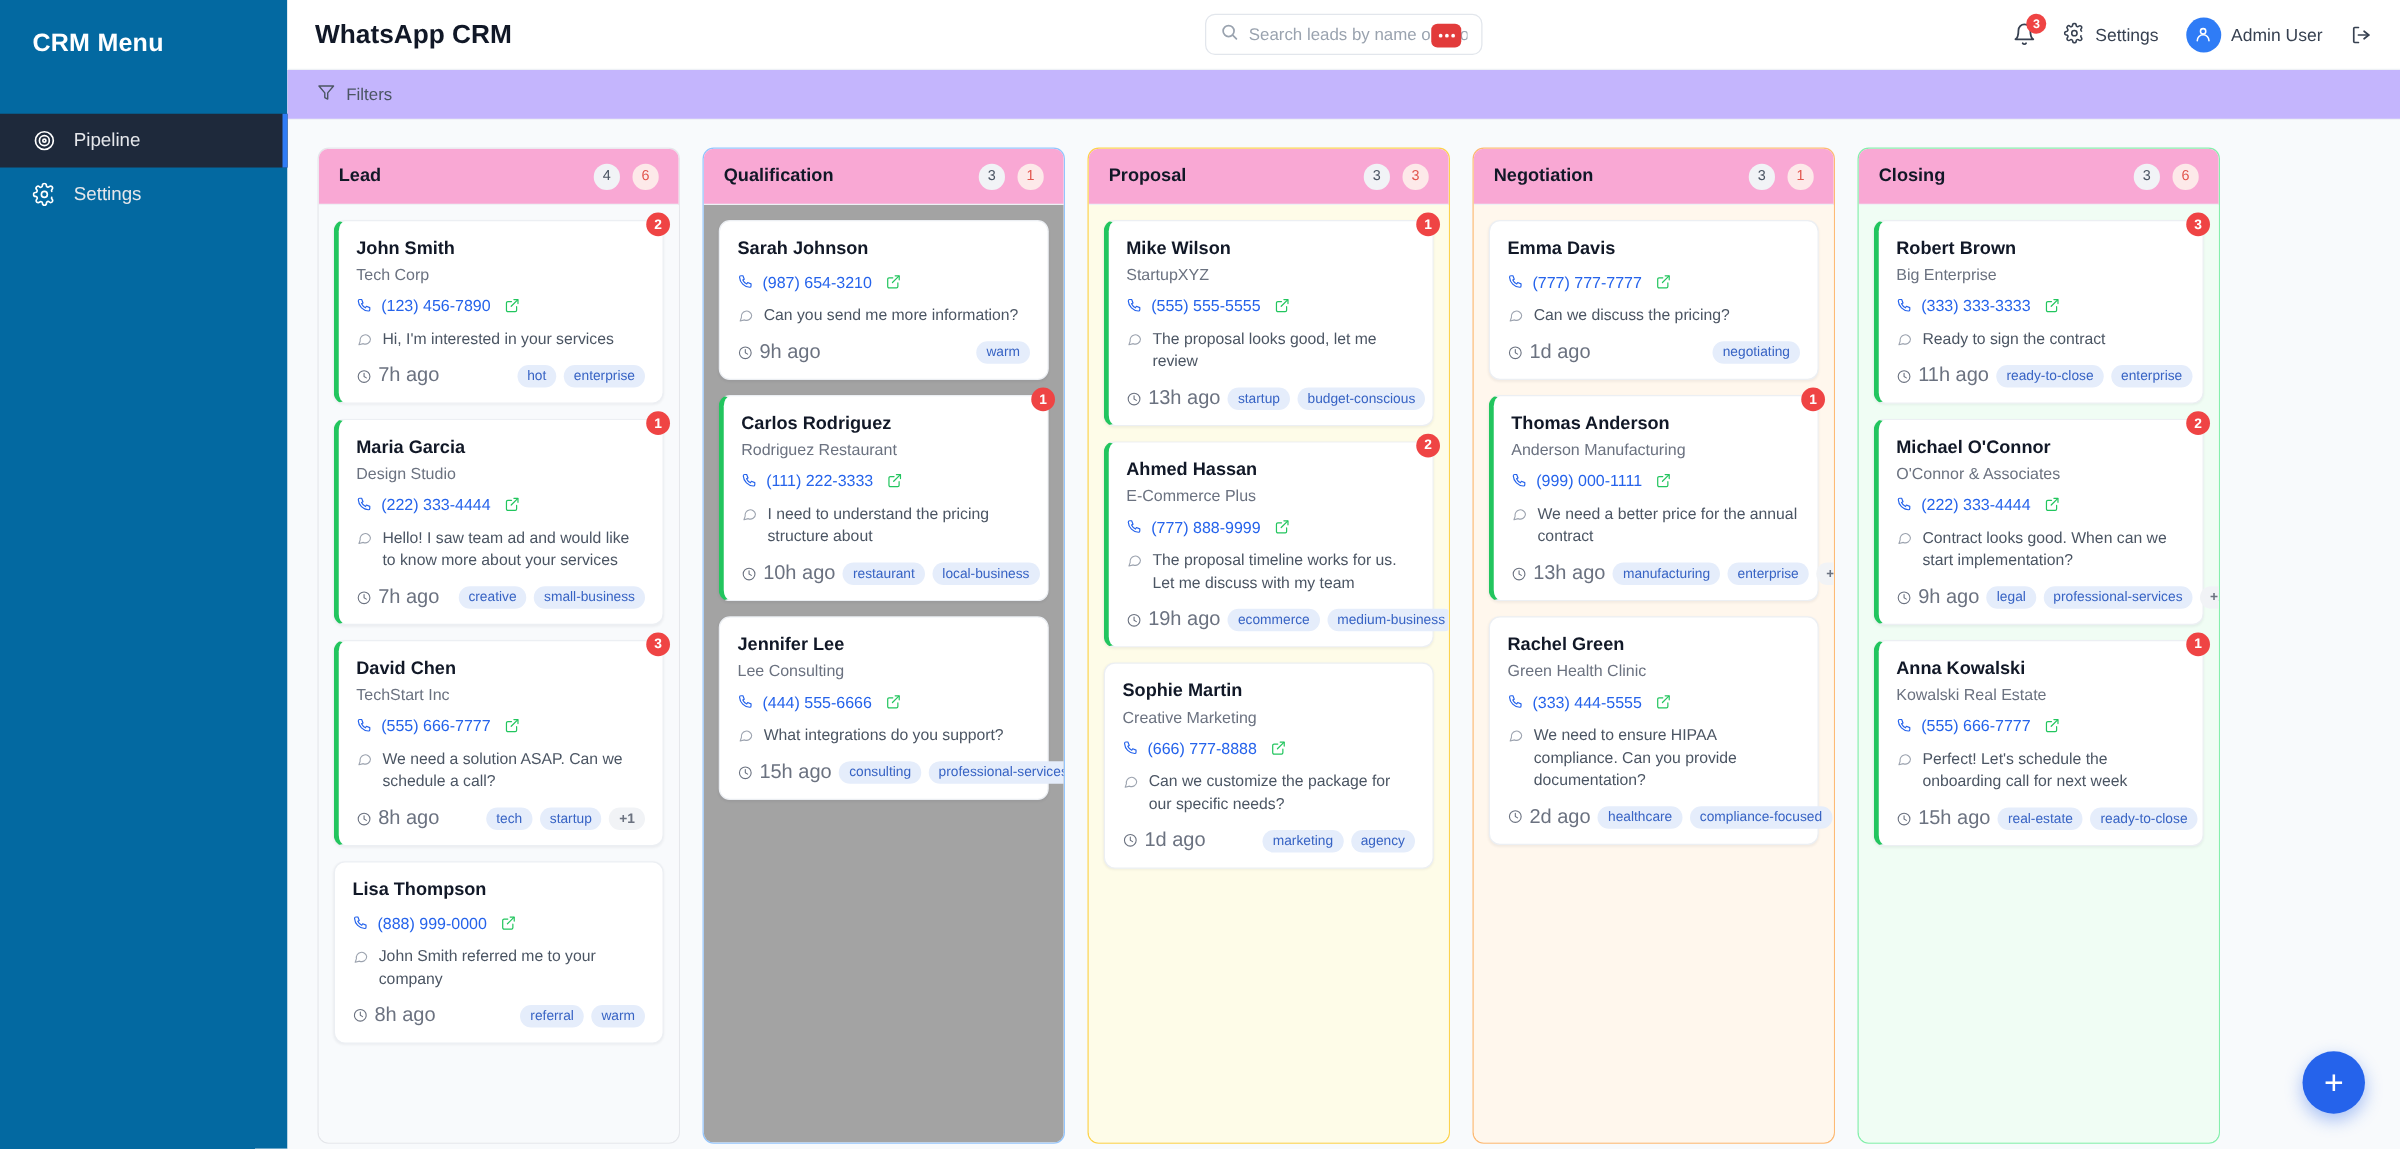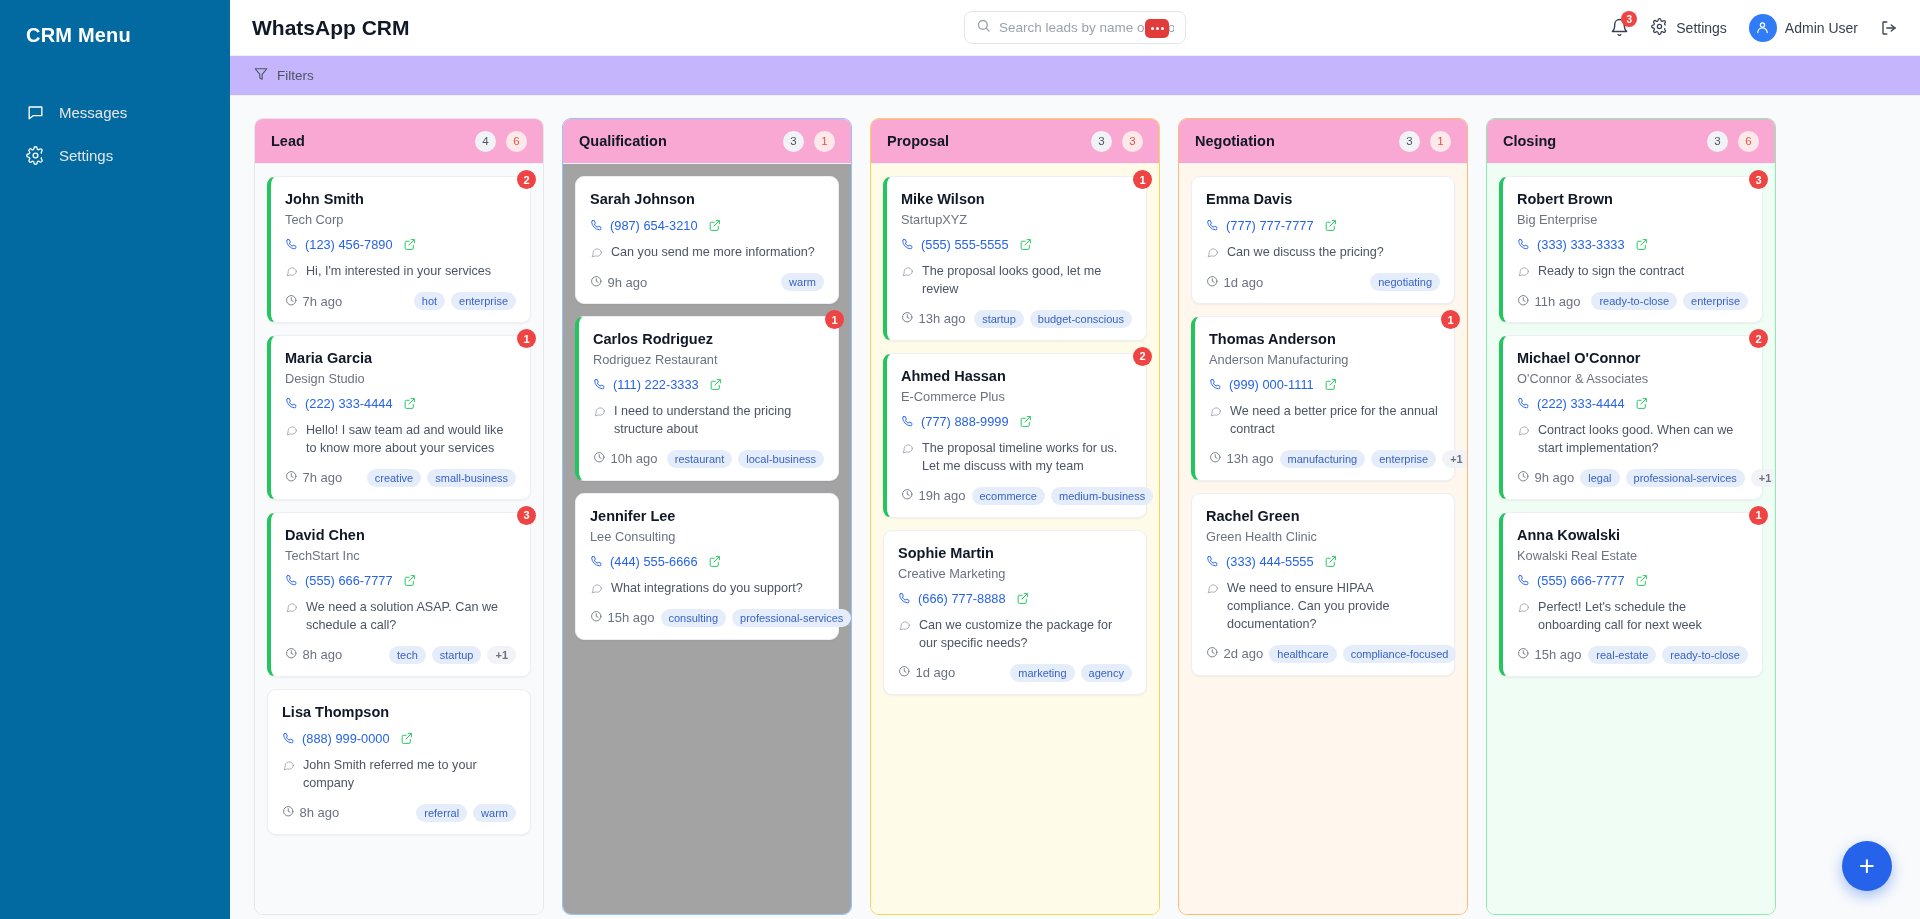--- a/index.html
+++ b/index.html
@@ -165,21 +165,21 @@
   }
   .ext-link { margin-left: 3px; display: flex; cursor: pointer; }
   .card-msg {
     display: flex; gap: 8px; margin-top: 11px;
     font-size: 12.6px; color: #4b5563; line-height: 1.42;
   }
   .card-msg svg { flex: 0 0 13px; margin-top: 2px; }
   .card-foot {
     display: flex; align-items: center; margin-top: 11px; gap: 6px;
   }
-  .card-time { display: flex; gap: 5px; font-size: 13px; color: #6b7280; white-space: nowrap; }
+  .card-time { display: flex; align-items: center; gap: 5px; font-size: 16px; color: #6b7280; white-space: nowrap; }
   .tags { margin-left: auto; display: flex; gap: 6px; align-items: center; flex-wrap: nowrap; justify-content: center; }
   .tag {
     background: #e5edfb; color: #3763c4;
     border-radius: 10px; padding: 3px 8px;
     font-size: 11px; white-space: nowrap;
   }
   .tag.more { background: #f1f3f6; color: #6b7280; font-weight: bold; }
 
   
   .fab {
@@ -193,27 +193,29 @@
   }
 </style>
 </head>
 <body>
 
 <div class="app">
 
   <aside class="sidebar">
     <div class="sidebar-title">CRM Menu</div>
     <nav class="nav">
-        <div class="nav-item">
+        <div class="nav-item active">
           <span style="display: flex;">
             <svg width="19" height="19" viewBox="0 0 24 24" fill="none" stroke="#ffffff" stroke-width="1.7" stroke-linecap="round" stroke-linejoin="round">
-              <path d="M4 5h16v11H9l-5 4z"></path>
+              <circle cx="12" cy="12" r="9"></circle>
+              <circle cx="12" cy="12" r="5"></circle>
+              <circle cx="12" cy="12" r="1.6"></circle>
             </svg>
           </span>
-          <span>Messages</span>
+          <span>Pipeline</span>
         </div>
         <div class="nav-item">
           <span style="display: flex;">
             <svg width="19" height="19" viewBox="0 0 24 24" fill="none" stroke="#ffffff" stroke-width="1.7" stroke-linecap="round" stroke-linejoin="round">
               <circle cx="12" cy="12" r="3"></circle>
               <path d="M19.4 15a1.65 1.65 0 0 0 .33 1.82l.06.06a2 2 0 1 1-2.83 2.83l-.06-.06a1.65 1.65 0 0 0-1.82-.33 1.65 1.65 0 0 0-1 1.51V21a2 2 0 1 1-4 0v-.09A1.65 1.65 0 0 0 9 19.4a1.65 1.65 0 0 0-1.82.33l-.06.06a2 2 0 1 1-2.83-2.83l.06-.06a1.65 1.65 0 0 0 .33-1.82 1.65 1.65 0 0 0-1.51-1H3a2 2 0 1 1 0-4h.09A1.65 1.65 0 0 0 4.6 9a1.65 1.65 0 0 0-.33-1.82l-.06-.06a2 2 0 1 1 2.83-2.83l.06.06A1.65 1.65 0 0 0 9 4.6a1.65 1.65 0 0 0 1-1.51V3a2 2 0 1 1 4 0v.09a1.65 1.65 0 0 0 1 1.51 1.65 1.65 0 0 0 1.82-.33l.06-.06a2 2 0 1 1 2.83 2.83l-.06.06A1.65 1.65 0 0 0 19.4 9"></path>
             </svg>
           </span>
           <span>Settings</span>
         </div>

